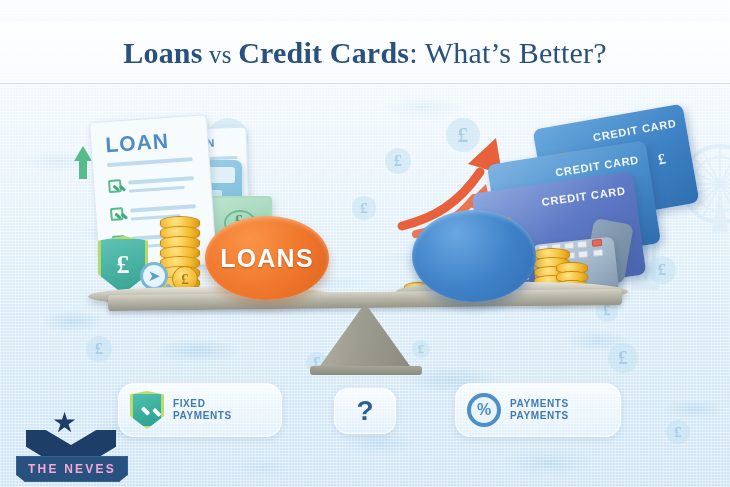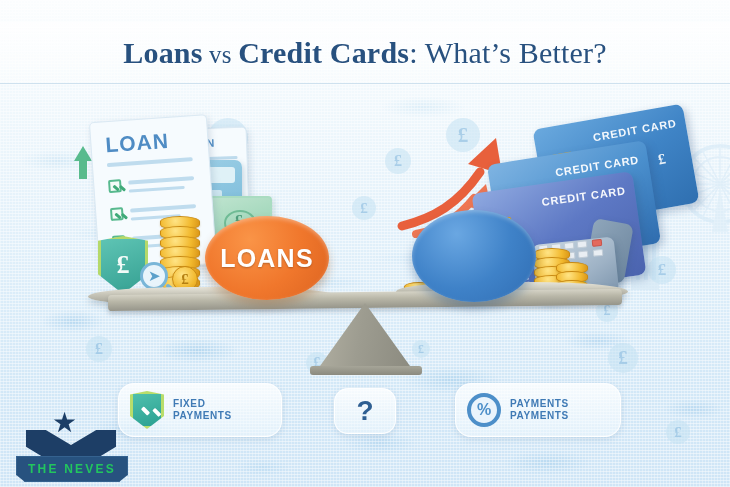--- a/index.html
+++ b/index.html
@@ -327,21 +327,21 @@
     clip-path:polygon(0% 0%, 22% 0%, 50% 34%, 78% 0%, 100% 0%, 100% 38%, 50% 100%, 0% 38%);
   }
   .logo .ribbon {
     position:absolute; left:8px; top:48px; width:112px; height:26px;
     background:#27527f; border:1px solid #35628f;
     clip-path:polygon(0% 0%, 100% 0%, 100% 72%, 92% 100%, 8% 100%, 0% 72%);
     display:flex; align-items:center; justify-content:center;
   }
   .logo .ribbon span {
     font-family:"Liberation Sans",sans-serif; font-weight:bold; font-size:12px;
-    letter-spacing:2.2px; color:#22c55e;
+    letter-spacing:2.2px; color:#f9a8d4;
   }
 </style>
 </head>
 <body>
 
 <div id="stage">
 
   <div class="bg-layer bg-clouds"></div>
   <div class="bg-layer bg-wave"></div>
   <div class="bg-layer bg-weave"></div>

